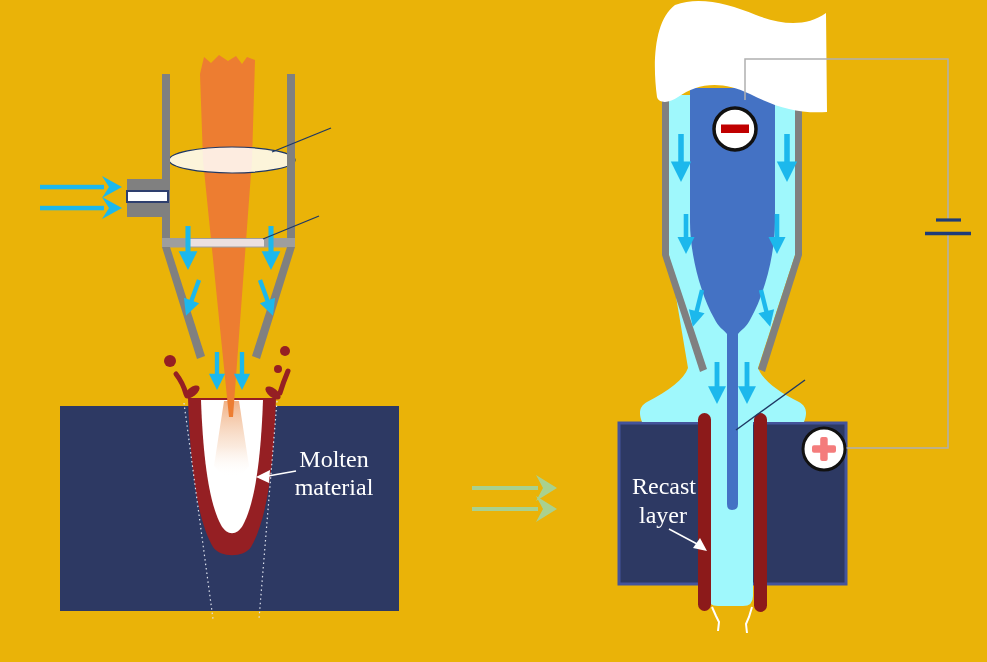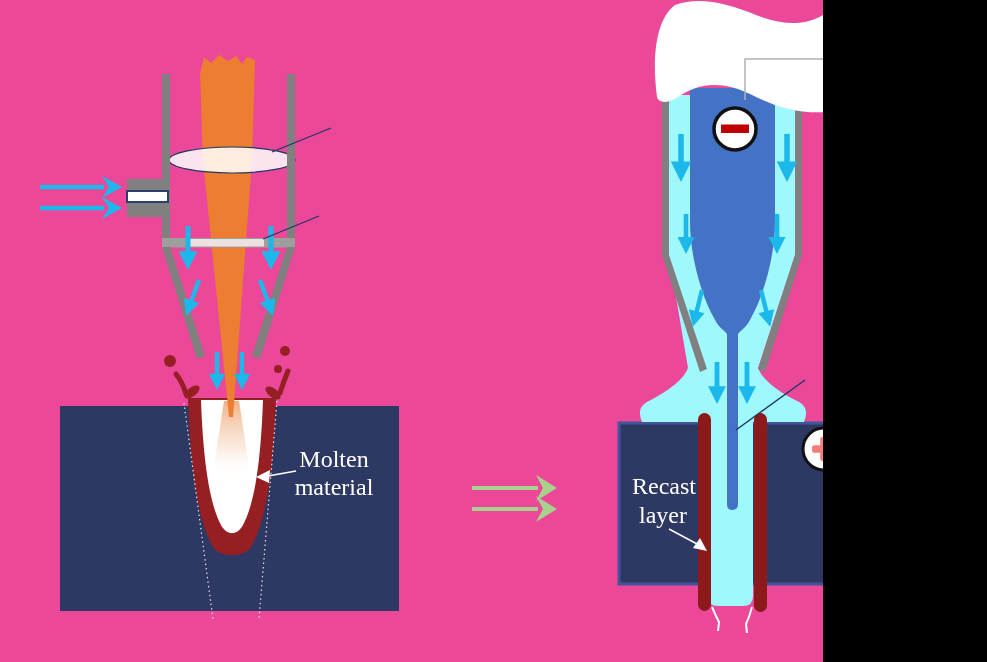--- a/index.html
+++ b/index.html
@@ -1,16 +1,16 @@
 <!DOCTYPE html>
 <html><head>
 <meta charset="utf-8">
 <style>
   html,body{margin:0;padding:0;background:#000;}
-  .canvas{position:relative;width:823px;height:662px;background:#ec4899;overflow:hidden;}
+  .canvas{position:relative;width:987px;height:662px;background:#eab308;overflow:hidden;}
   svg{display:block;}
   text{font-family:"Liberation Serif","DejaVu Serif",serif;fill:#ffffff;font-size:24px;}
 </style>
 </head>
 <body>
 
 <div class="canvas">
 <svg width="987" height="662" viewBox="0 0 987 662">
   <defs>
     <g id="darr">

